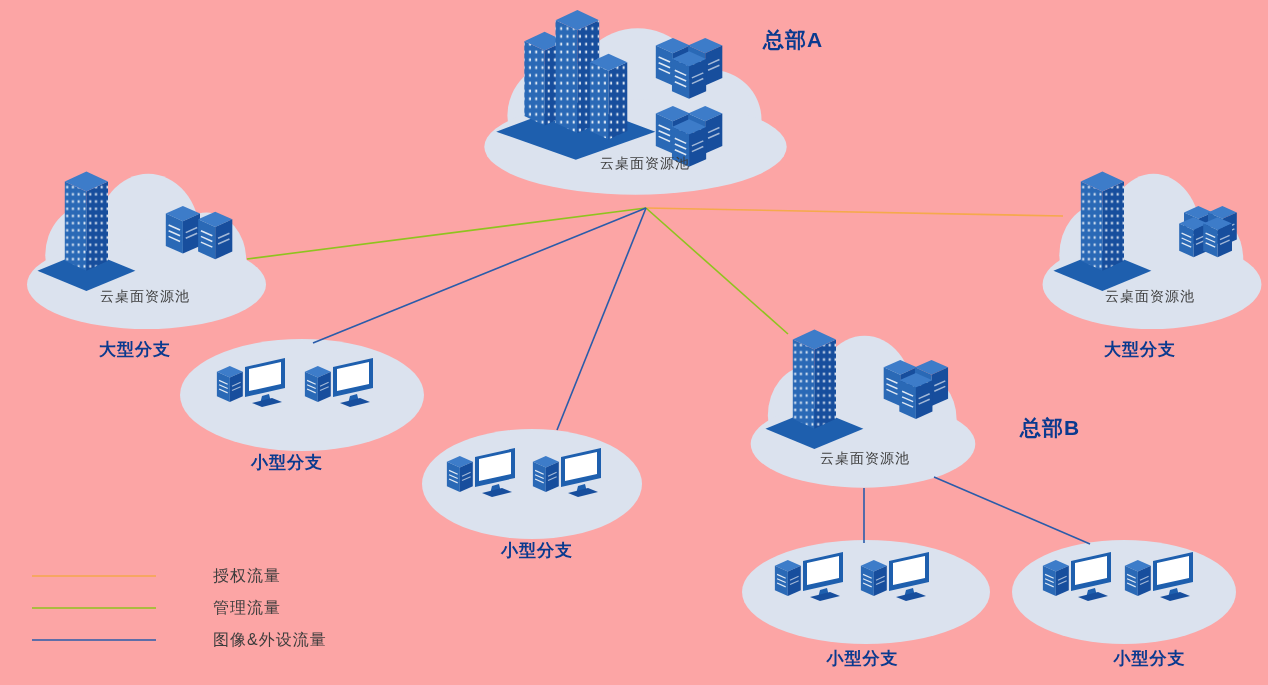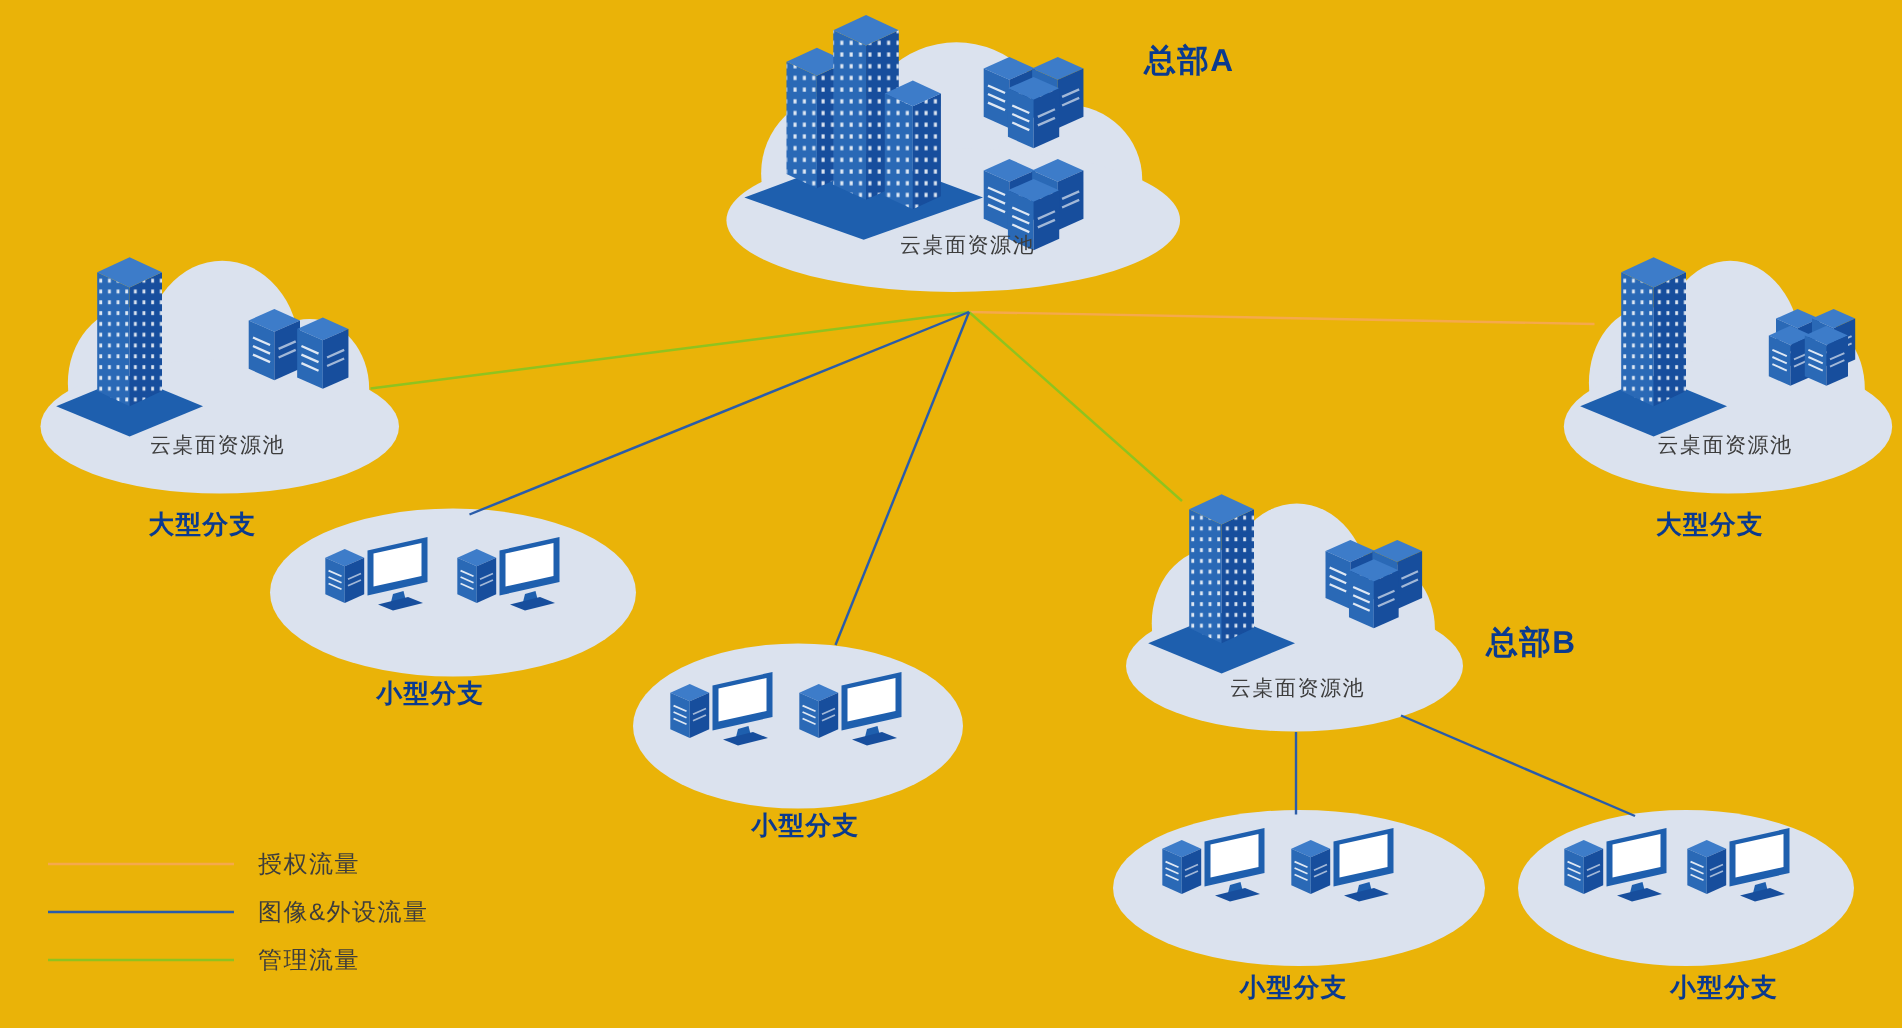--- a/index.html
+++ b/index.html
@@ -1,24 +1,24 @@
 <!DOCTYPE html>
 <html><head>
 <meta charset="utf-8">
 <style>
   html,body{margin:0;padding:0;}
   body{background:#f4f5f6;font-family:"Liberation Sans","DejaVu Sans",sans-serif;}
-  .stage{position:relative;width:1268px;height:685px;background:#eab308;overflow:hidden;}
+  .stage{position:relative;width:1268px;height:685px;background:#fca5a5;overflow:hidden;}
   .scene{position:absolute;left:0;top:0;}
   .label{position:absolute;text-align:center;white-space:nowrap;}
   .node-title{font-size:17px;font-weight:700;color:#0a3a8f;letter-spacing:1px;}
   .node-title.hq{font-size:21px;}
   .pool-label{font-size:14px;color:#3d3d3d;letter-spacing:1px;}
   .legend{position:absolute;left:30px;top:560px;}
-  .legend-row{display:flex;align-items:center;height:32px;}
+  .legend-row{display:flex;align-items:center;height:32px;gap:41px;}
   .legend-label{font-size:16px;color:#3d3d3d;margin-left:14px;letter-spacing:1px;}
 </style>
 </head>
 <body>
 
 <div class="stage">
 
   <svg class="scene" width="1268" height="685" viewBox="0 0 1268 685">
     <defs>
       <pattern id="winpat" width="8" height="10" patternUnits="userSpaceOnUse">
@@ -141,41 +141,41 @@
   <div class="label node-title hq" style="left:733px;top:26px;width:120px;">总部A</div>
   <div class="label pool-label" style="left:545px;top:155px;width:200px;">云桌面资源池</div>
 
   <div class="label pool-label" style="left:55px;top:288px;width:180px;">云桌面资源池</div>
   <div class="label node-title" style="left:55px;top:338px;width:160px;">大型分支</div>
 
   <div class="label pool-label" style="left:1060px;top:288px;width:180px;">云桌面资源池</div>
   <div class="label node-title" style="left:1060px;top:338px;width:160px;">大型分支</div>
 
   <div class="label pool-label" style="left:775px;top:450px;width:180px;">云桌面资源池</div>
-  <div class="label node-title hq" style="left:961px;top:414px;width:120px;">总部B</div>
+  <div class="label node-title hq" style="left:990px;top:414px;width:120px;">总部B</div>
 
   <div class="label node-title" style="left:212px;top:451px;width:150px;">小型分支</div>
   <div class="label node-title" style="left:462px;top:539px;width:150px;">小型分支</div>
   <div class="label node-title" style="left:785px;top:647px;width:155px;">小型分支</div>
   <div class="label node-title" style="left:1072px;top:647px;width:155px;">小型分支</div>
 
   <div class="legend">
     <div class="legend-row">
       <svg width="128" height="6">
           <line x1="2" y1="3" x2="126" y2="3" stroke-width="1.6" stroke="#f5a94c"></line>
         </svg>
       <span class="legend-label">授权流量</span>
     </div>
     <div class="legend-row">
       <svg width="128" height="6">
+          <line x1="2" y1="3" x2="126" y2="3" stroke-width="1.6" stroke="#8fc31f"></line>
+        </svg>
+      <span class="legend-label">管理流量</span>
+    </div>
+    <div class="legend-row">
+      <svg width="128" height="6">
           <line x1="2" y1="3" x2="126" y2="3" stroke-width="1.6" stroke="#2a5caa"></line>
         </svg>
       <span class="legend-label">图像&amp;外设流量</span>
-    </div>
-    <div class="legend-row">
-      <svg width="128" height="6">
-          <line x1="2" y1="3" x2="126" y2="3" stroke-width="1.6" stroke="#8fc31f"></line>
-        </svg>
-      <span class="legend-label">管理流量</span>
     </div>
   </div>
 
 </div>
 
 </body></html>

